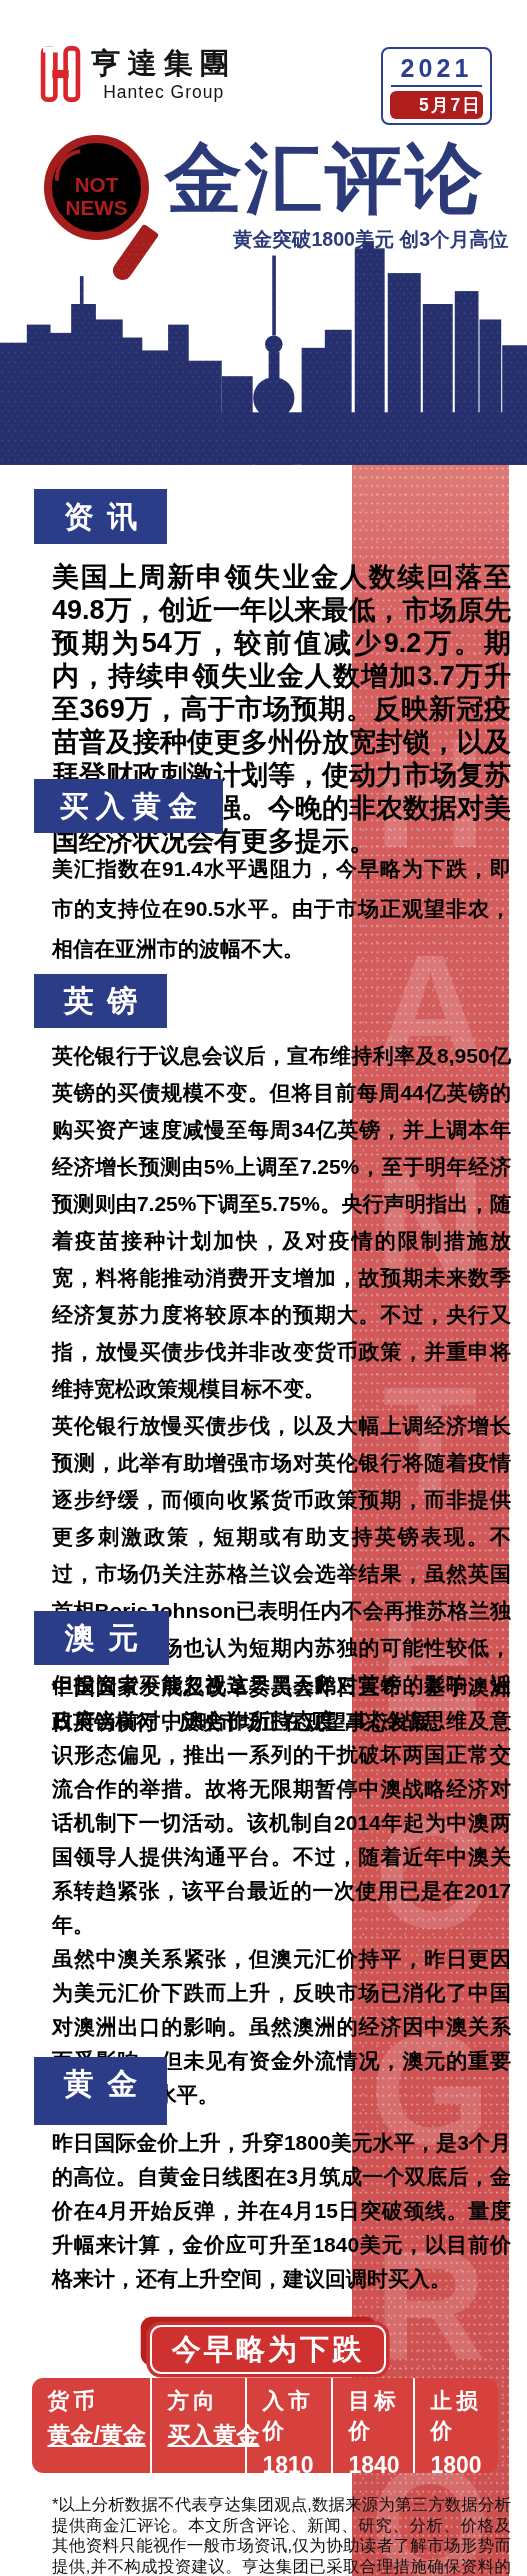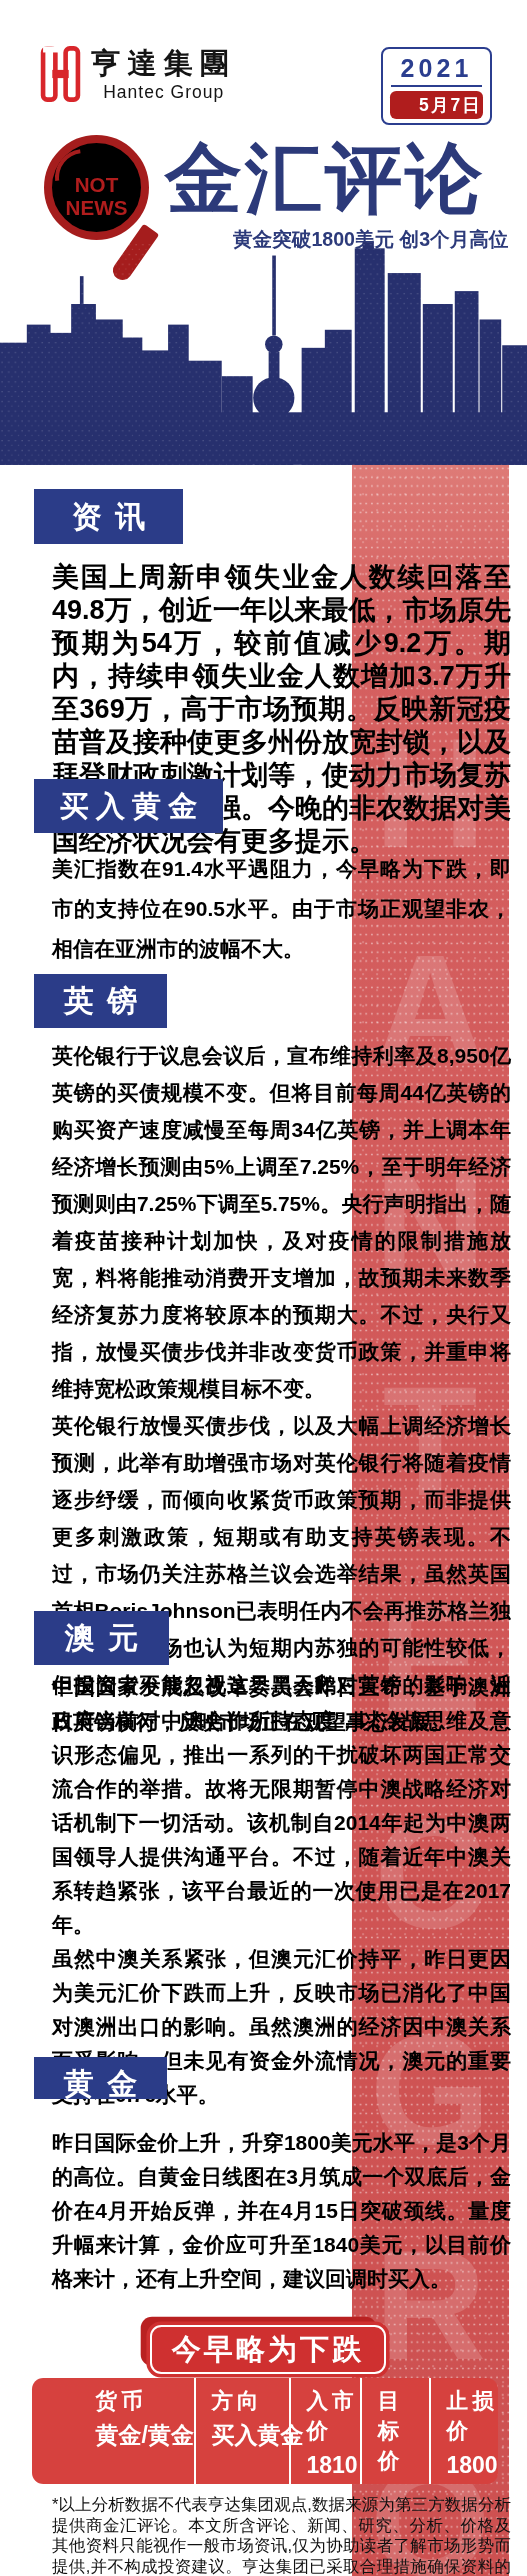--- a/index.html
+++ b/index.html
@@ -48,47 +48,47 @@
   .masthead-sub{position:absolute;left:233px;top:226px;font-size:19.6px;font-weight:800;color:#2c3a7a;
        white-space:nowrap;}
 
   
   .skyline{position:absolute;left:0;top:242px;width:528px;height:223px;}
 
   
   .sec-box{position:absolute;background:#2b3c88;color:#fff;text-align:center;
            font-weight:800;}
   .sec-box .lbl{display:block;}
-  .box-news   {left:34px;top:489px;width:149px;height:55px;font-size:30px;line-height:55px;letter-spacing:13.4px;text-indent:13.4px;}
+  .box-news   {left:34px;top:489px;width:133px;height:55px;font-size:30px;line-height:55px;letter-spacing:13.4px;text-indent:13.4px;}
   .box-usd    {left:34px;top:779px;width:189px;height:54px;font-size:29px;line-height:54px;letter-spacing:7.2px;text-indent:7.2px;}
   .box-gbp    {left:34px;top:974px;width:133px;height:54px;font-size:30px;line-height:54px;letter-spacing:13.4px;text-indent:13.4px;}
   .box-aud    {left:34px;top:1611px;width:135px;height:54px;font-size:30px;line-height:54px;letter-spacing:13.4px;text-indent:13.4px;}
-  .box-gold   {left:34px;top:2057px;width:133px;height:42px;font-size:30px;line-height:54px;letter-spacing:13.4px;text-indent:13.4px;}
+  .box-gold   {left:34px;top:2057px;width:133px;height:68px;font-size:30px;line-height:54px;letter-spacing:13.4px;text-indent:13.4px;}
 
   
   .para{position:absolute;left:52px;width:459px;color:#000;font-weight:900;
         text-align:justify;text-justify:inter-ideograph;}
   .para p{margin:0;}
   .p-news{top:561px;font-size:27px;line-height:33px;}
   .p-usd {top:849px;font-size:21px;line-height:40px;}
   .p-gbp {top:1037px;font-size:21px;line-height:37px;}
   .p-aud {top:1670px;font-size:21px;line-height:34px;}
   .p-gold{top:2126px;font-size:21px;line-height:34px;}
 
   
   .banner{position:absolute;left:150px;top:2325px;width:232px;height:45px;background:#cf3030;
           border:2.6px solid #ffffff;border-radius:11.3px;
           box-shadow:0 0 0 3.6px #cf3030,-9.3px -8.2px 0 0 #b92121;
           color:#fff;font-size:29px;font-weight:900;text-align:center;line-height:45px;letter-spacing:3.1px;}
-  .advice-table{position:absolute;left:32px;top:2378px;width:466px;height:106px;background:#d6413e;
-          border-radius:11.3px;display:flex;box-sizing:border-box;overflow:hidden;padding-left:48px;}
+  .advice-table{position:absolute;left:32px;top:2378px;width:466px;height:95px;background:#d6413e;
+          border-radius:11.3px;display:flex;box-sizing:border-box;overflow:hidden;}
   .advice-col{box-sizing:border-box;padding:8.2px 0 0 15.5px;color:#fff;}
   .advice-col + .advice-col{border-left:2.1px solid #ffffff;}
   .advice-col .h{font-size:21.6px;font-weight:800;letter-spacing:4.1px;line-height:30px;}
-  .advice-col .v{font-size:23px;font-weight:700;line-height:38px;white-space:nowrap;}
+  .advice-col .v{font-size:23px;font-weight:700;line-height:38px;white-space:nowrap;text-decoration:underline;}
   .c1{width:118px;} .c2{width:95px;} .c3{width:86px;} .c4{width:82px;} .c5{width:83px;}
 
   
   .disclaimer{position:absolute;left:52px;top:2494px;width:459px;color:#111;
               text-align:justify;text-justify:inter-ideograph;}
   .disclaimer p{margin:0 0 2.1px 0;font-size:16.5px;line-height:20.6px;font-weight:400;}
 </style>
 </head>
 <body>
 

